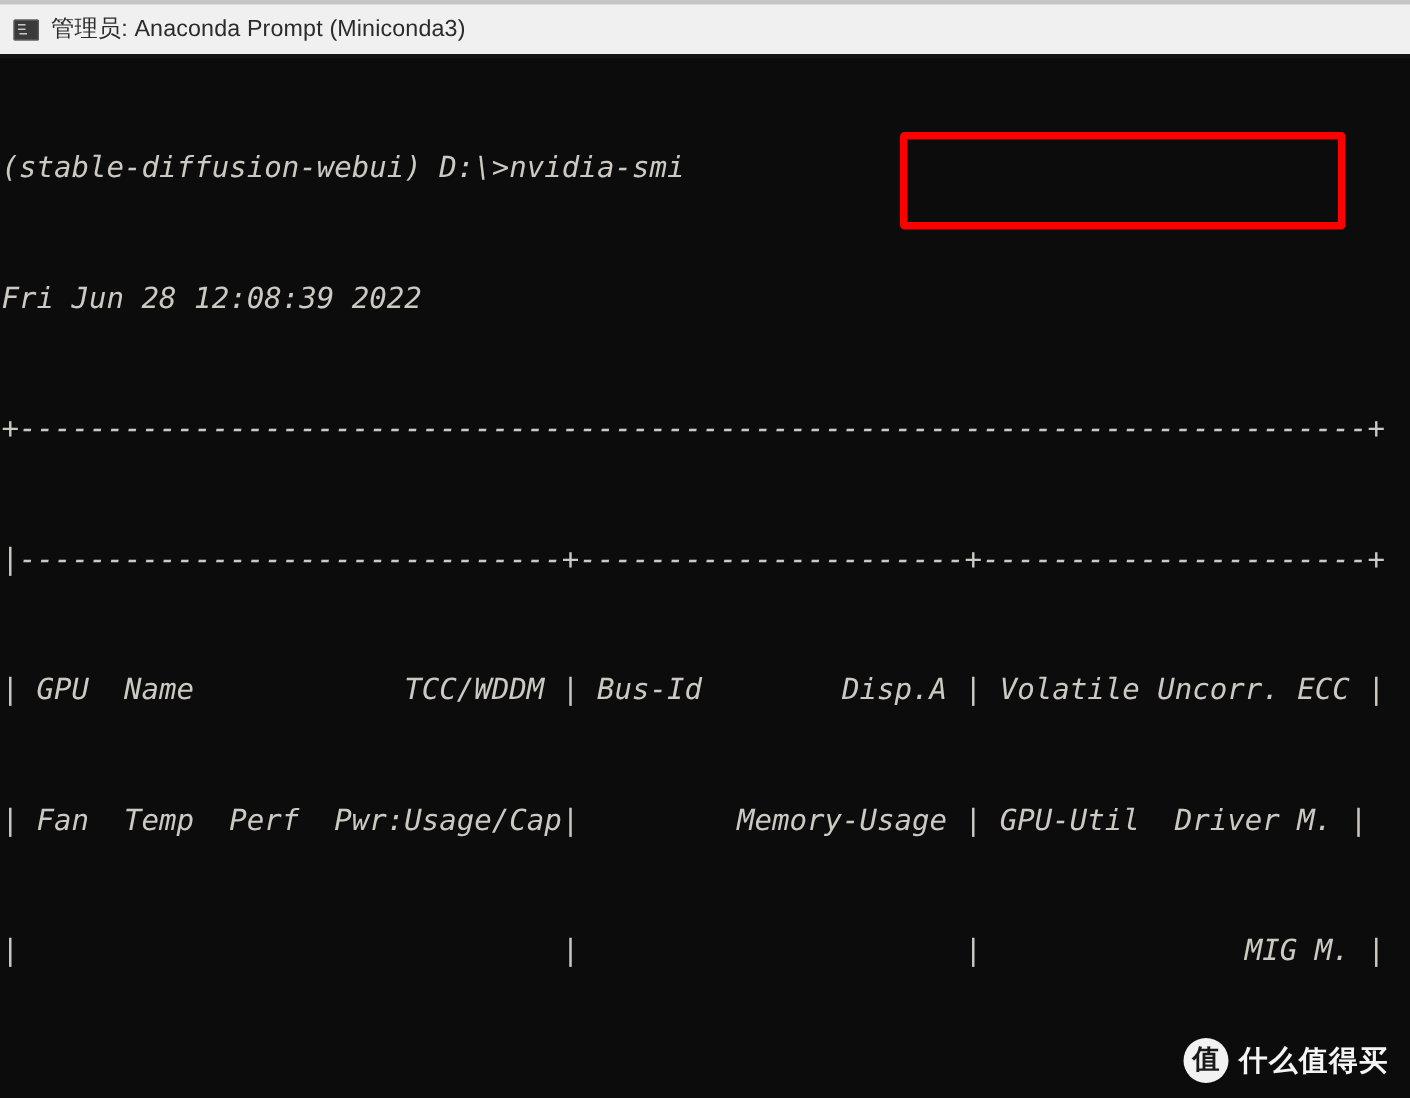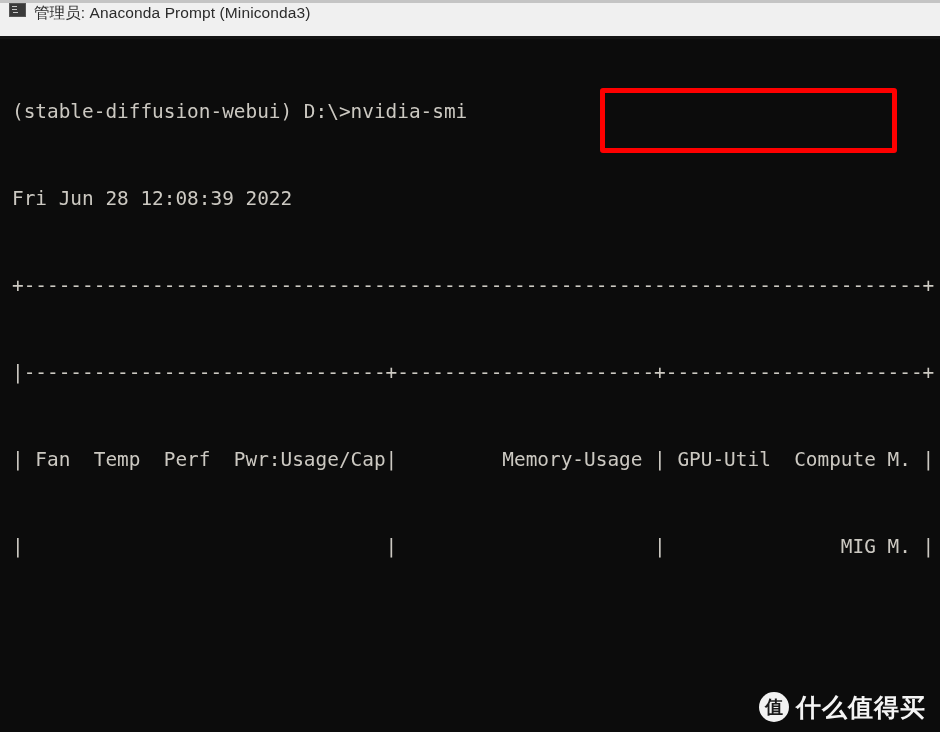--- a/index.html
+++ b/index.html
@@ -19,20 +19,21 @@
   
   #titlebar {
     position: absolute;
     left: 0; top: 0;
     width: 940px;
     height: 36px;
     background: #f0f0f0;
     border-top: 3px solid #c4c4c4;
     box-sizing: border-box;
     display: flex;
+    align-items: center;
     padding-left: 9px;
   }
   #titlebar-shadow {
     position: absolute;
     left: 0; top: 36px;
     width: 940px;
     height: 3px;
     background: #141414;
   }
   .console-icon {
@@ -69,22 +70,23 @@
     height: 693px;
     background: #0c0c0c;
     color: #ccc9c2;
     font-size: 19.4px;
     line-height: 29px;
     white-space: pre;
     overflow: hidden;
   }
   #terminal .line {
     display: block;
-    padding-left: 12px;
+    padding-left: 1px;
     height: 29px;
+    font-style: italic;
   }
 
   
   #cuda-highlight {
     position: absolute;
     left: 600px;
     top: 88px;
     width: 297px;
     height: 65px;
     border: 5px solid #fe0000;
@@ -112,21 +114,21 @@
     font-family: "DejaVu Sans", sans-serif;
     font-size: 18px;
     font-weight: bold;
     display: flex;
     align-items: center;
     justify-content: center;
     line-height: 1;
   }
   #watermark .wm-text {
     font-family: "DejaVu Sans", sans-serif;
-    font-size: 25px;
+    font-size: 19px;
     font-weight: bold;
     color: #f4f4f4;
     letter-spacing: 1px;
     line-height: 1;
   }
 </style>
 </head>
 <body>
 
 <div id="screen">
@@ -135,21 +137,22 @@
     <span class="console-icon"></span>
     <span id="titlebar-text">管理员: Anaconda Prompt (Miniconda3)</span>
   </div>
   <div id="titlebar-shadow"></div>
 
   <div id="terminal">
     <span class="line">(stable-diffusion-webui) D:\&gt;nvidia-smi</span>
     <span class="line">Fri Jun 28 12:08:39 2022</span>
     <span class="line">+-----------------------------------------------------------------------------+</span>
     <span class="line">|-------------------------------+----------------------+----------------------+</span>
-    <span class="line">| Fan  Temp  Perf  Pwr:Usage/Cap|         Memory-Usage | GPU-Util  Compute M. |</span>
+    <span class="line">| GPU  Name            TCC/WDDM | Bus-Id        Disp.A | Volatile Uncorr. ECC |</span>
+    <span class="line">| Fan  Temp  Perf  Pwr:Usage/Cap|         Memory-Usage | GPU-Util  Driver M. |</span>
     <span class="line">|                               |                      |               MIG M. |</span>
     
     
     
     
     
     
     
     
     

